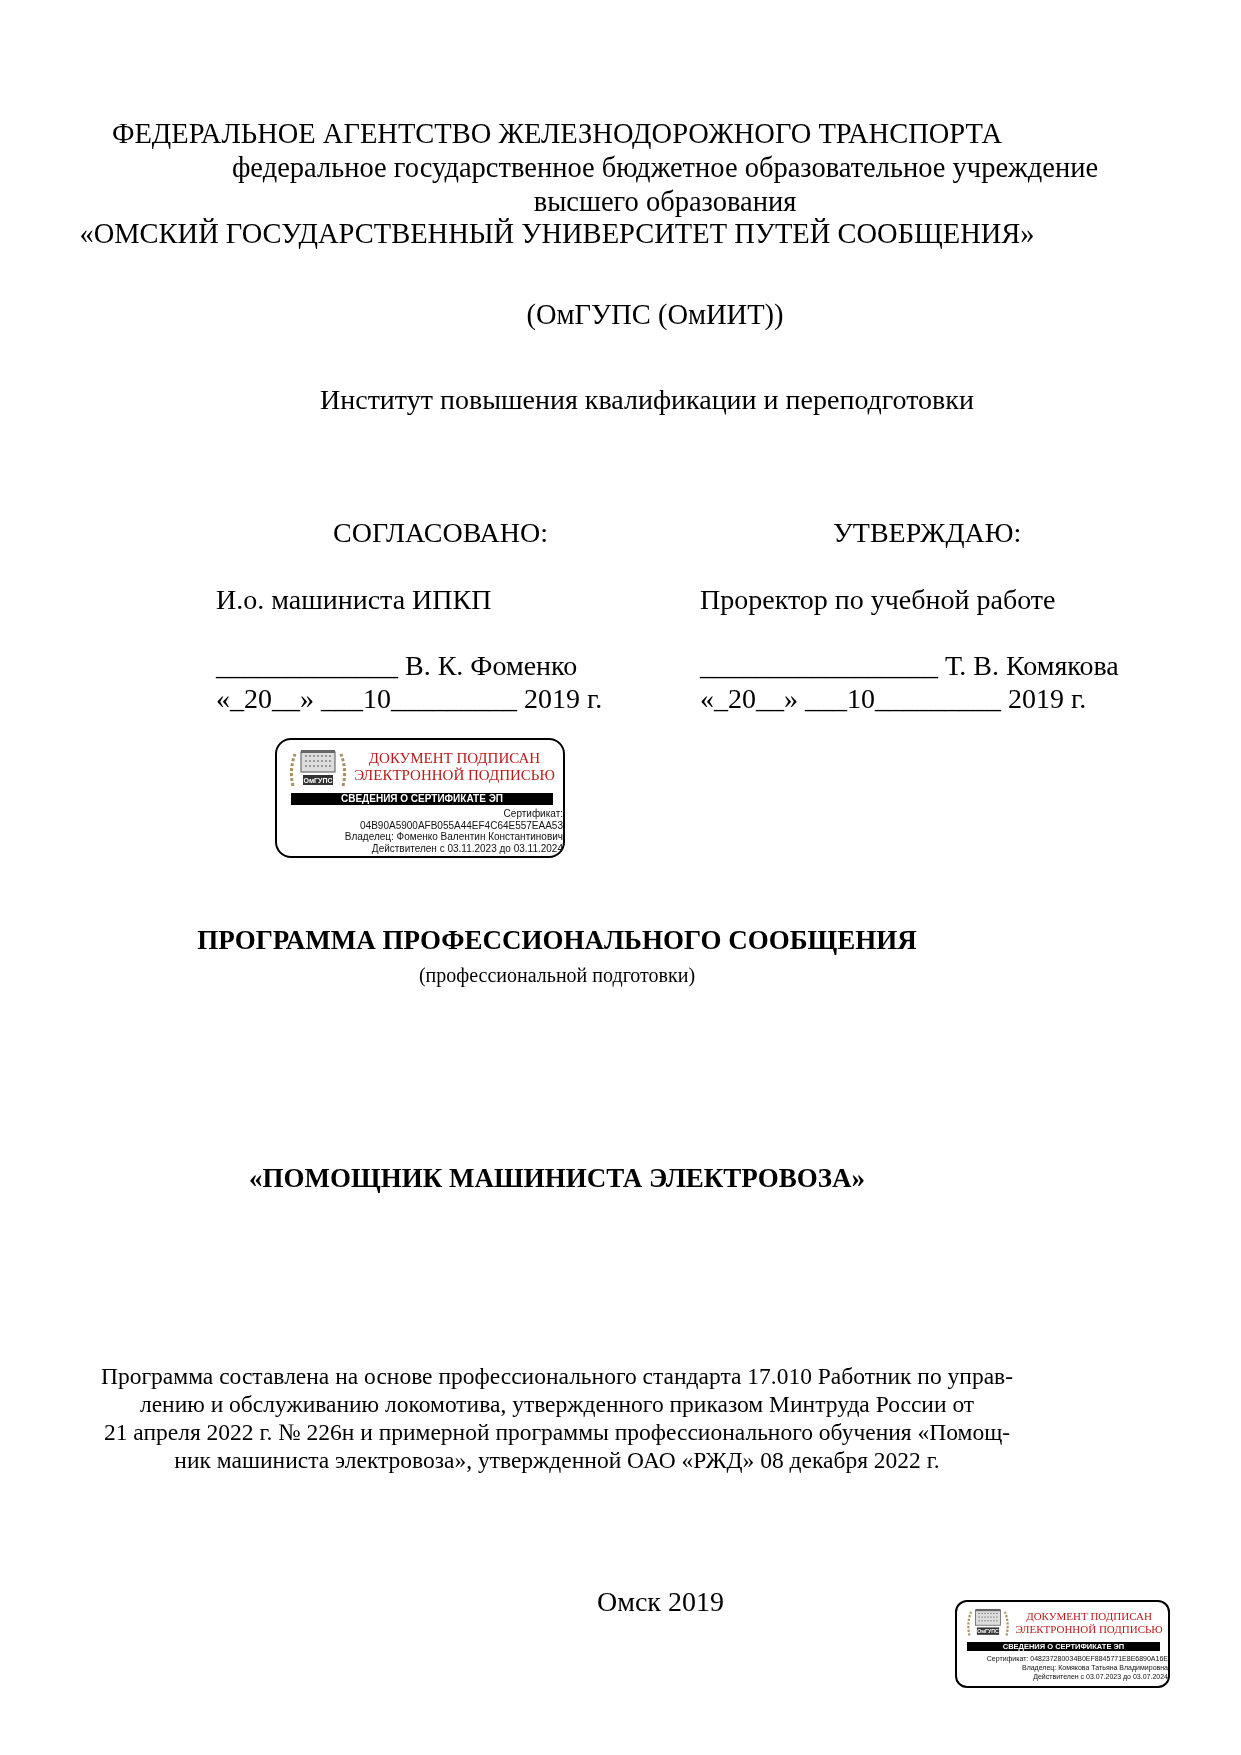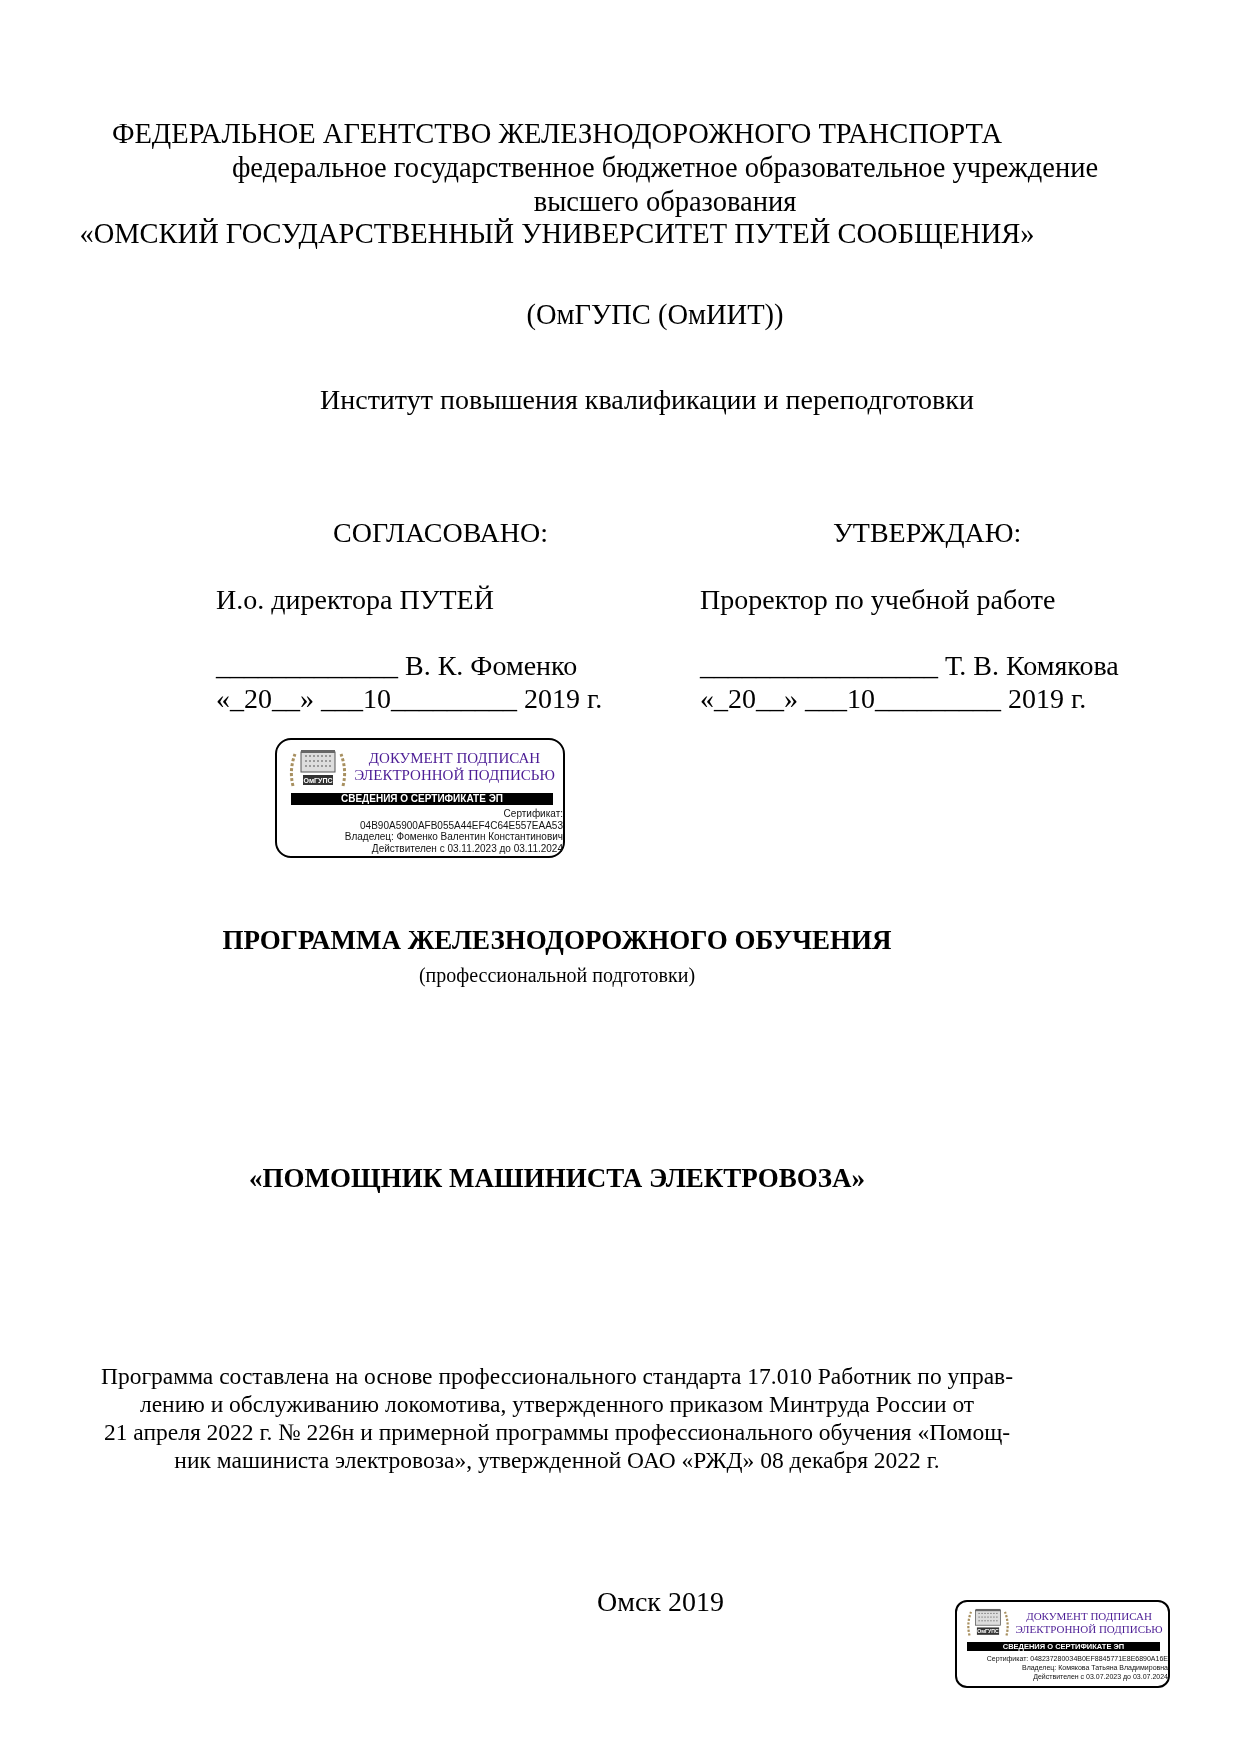--- a/index.html
+++ b/index.html
@@ -6,39 +6,39 @@
   body { width: 1241px; height: 1755px; position: relative; overflow: hidden;
          font-family: "Liberation Serif", "DejaVu Serif", serif; color: #000; }
   .abs { position: absolute; }
   .center { left: 0; width: 1114px; text-align: center; }
   .hdr { font-size: 28.5px; line-height: 32px; white-space: nowrap; }
   .t28 { font-size: 28px; white-space: nowrap; }
   .bold { font-weight: bold; }
   .para { font-size: 23.5px; line-height: 28px; text-align: center; white-space: nowrap; }
   .stamp { position: absolute; border: 2px solid #000; border-radius: 16px; background: #fff;
            font-family: "Liberation Sans", "DejaVu Sans", sans-serif; box-sizing: border-box; }
-  .stamp .head { position: absolute; font-family: "Liberation Serif", serif; text-align: center; color: #4c1d95; }
+  .stamp .head { position: absolute; font-family: "Liberation Serif", serif; text-align: center; color: #b91c1c; }
   .stamp .bar { position: absolute; background: #000; color: #fff; font-weight: bold; text-align: center; }
   .stamp .info { position: absolute; text-align: right; color: #111; white-space: nowrap; }
   .logo { position: absolute; }
 </style>
 </head>
 <body>
 
 <div class="abs center hdr" style="top:118px;">ФЕДЕРАЛЬНОЕ АГЕНТСТВО ЖЕЛЕЗНОДОРОЖНОГО ТРАНСПОРТА</div>
 <div class="abs hdr" style="top:152px; left:215px; width:900px; text-align:center;">федеральное государственное бюджетное образовательное учреждение</div>
 <div class="abs hdr" style="top:186px; left:215px; width:900px; text-align:center;">высшего образования</div>
 <div class="abs center hdr" style="top:218px;">«ОМСКИЙ ГОСУДАРСТВЕННЫЙ УНИВЕРСИТЕТ ПУТЕЙ СООБЩЕНИЯ»</div>
 <div class="abs hdr" style="top:252px; left:415px; width:480px; text-align:center;margin-top:47px;">(ОмГУПС (ОмИИТ))</div>
 
 <div class="abs t28" style="top:384px; left:320px;">Институт повышения квалификации и переподготовки</div>
 
 <div>
   <div class="abs t28" style="top:517px; left:333px;">СОГЛАСОВАНО:</div>
-  <div class="abs t28" style="top:584px; left:216px;">И.о. директора ПУТЕЙ</div>
+  <div class="abs t28" style="top:584px; left:216px;">И.о. машиниста ИПКП</div>
   <div class="abs t28" style="top:650px; left:216px;">_____________ В. К. Фоменко</div>
   <div class="abs t28" style="top:683px; left:216px;">«_20__» ___10_________ 2019 г.</div>
 </div>
 <div>
   <div class="abs t28" style="top:517px; left:833px;">УТВЕРЖДАЮ:</div>
   <div class="abs t28" style="top:584px; left:700px;">Проректор по учебной работе</div>
   <div class="abs t28" style="top:650px; left:700px;">_________________ Т. В. Комякова</div>
   <div class="abs t28" style="top:683px; left:700px;">«_20__» ___10_________ 2019 г.</div>
 </div>
 
@@ -60,21 +60,21 @@
   </div>
   <div class="bar" style="left:14px; top:53px; width:262px; height:12px; font-size:10px; line-height:12px;">СВЕДЕНИЯ О СЕРТИФИКАТЕ ЭП</div>
   <div class="info" style="left:0; top:68px; width:286px; font-size:10px; line-height:11.5px;">
     <div>Сертификат:</div>
     <div>04B90A5900AFB055A44EF4C64E557EAA53</div>
     <div>Владелец: Фоменко Валентин Константинович</div>
     <div>Действителен с 03.11.2023 до 03.11.2024</div>
   </div>
 </div>
 
-<div class="abs center t28 bold" style="top:925px; font-size:27px;">ПРОГРАММА ЖЕЛЕЗНОДОРОЖНОГО ОБУЧЕНИЯ</div>
+<div class="abs center t28 bold" style="top:925px; font-size:27px;">ПРОГРАММА ПРОФЕССИОНАЛЬНОГО СООБЩЕНИЯ</div>
 <div class="abs center t28" style="top:964px; font-size:20px;">(профессиональной подготовки)</div>
 <div class="abs center t28 bold" style="top:1163px; font-size:27px;">«ПОМОЩНИК МАШИНИСТА ЭЛЕКТРОВОЗА»</div>
 
 <div class="abs center" style="top:1362px;">
   <div class="para">Программа составлена на основе профессионального стандарта 17.010 Работник по управ-</div>
   <div class="para">лению и обслуживанию локомотива, утвержденного приказом Минтруда России от</div>
   <div class="para">21 апреля 2022 г. № 226н и примерной программы профессионального обучения «Помощ-</div>
   <div class="para">ник машиниста электровоза», утвержденной ОАО «РЖД» 08 декабря 2022 г.</div>
 </div>
 

